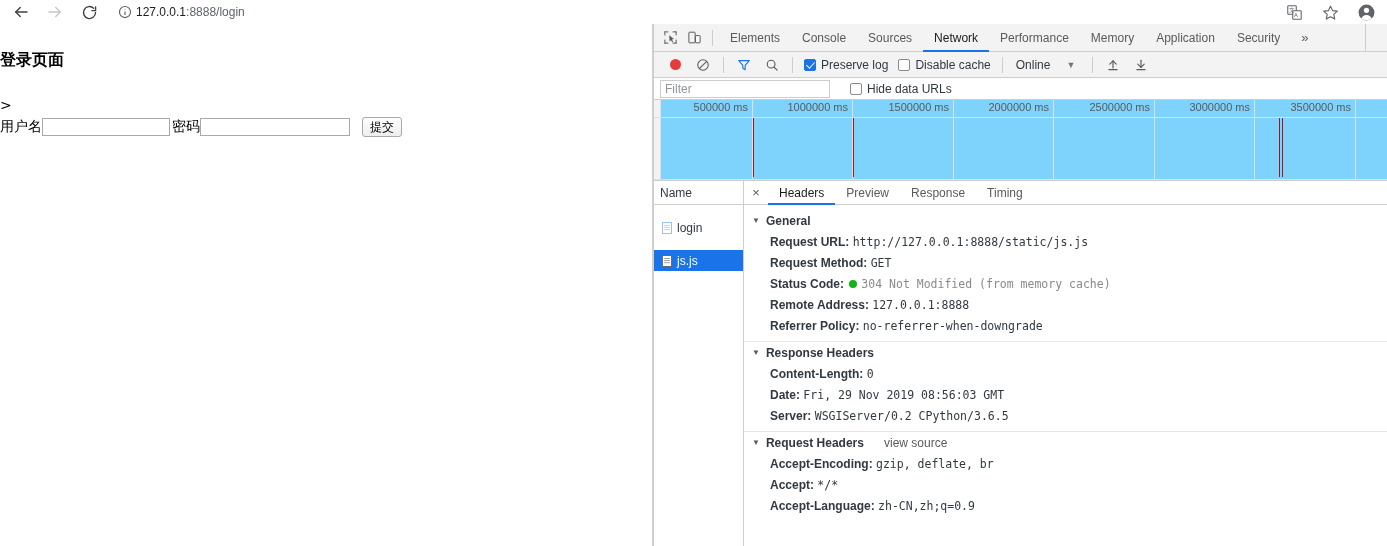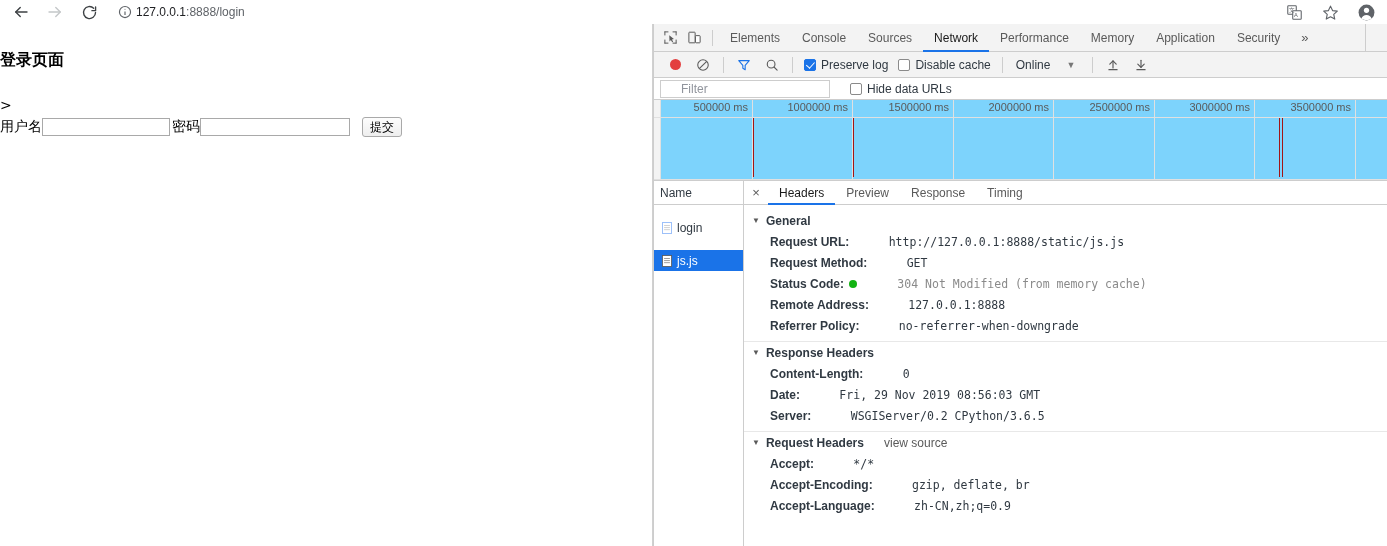--- a/index.html
+++ b/index.html
@@ -125,21 +125,21 @@
   .throttle { display:flex; align-items:center; gap:2px; font-size:12px; color:#303942; padding-left:6px; }
   .throttle .caret { color:#777; font-size:9px; padding:0 10px 0 14px; }
 
   
   .dt-filterbar {
     height:22px; min-height:22px; display:flex; align-items:center;
     background:#fff; border-bottom:1px solid #cdcdcd;
   }
   .filter-input {
     width:170px; height:18px; margin-left:6px; border:1px solid #cdcdcd;
-    background:#fff; font-size:12px; color:#303942; padding:0 20px;
+    background:#fff; font-size:12px; color:#303942; padding:0 4px;
     font-family:"Liberation Sans",sans-serif;
   }
   .filter-input::placeholder { color:#90949c; }
   .hide-urls { margin-left:16px; }
   .type-pills { display:flex; align-items:center; gap:0; margin-left:2px; }
   .pill { padding:1px 7px; font-size:12px; color:#303942; border-radius:9px; white-space:nowrap; }
   .pill.active { background:#bdbdbd; color:#fff; }
 
   
   .dt-overview {
@@ -195,21 +195,21 @@
   }
   .tri { font-size:8px; color:#5a5a5a; line-height:1; }
   .view-source { font-weight:normal; color:#5a5a5a; font-size:12px; padding-left:14px; }
   .kv {
     padding:2px 0 2px 26px; font-size:12px; line-height:17px;
     white-space:nowrap; overflow:hidden;
   }
   .kv .k { font-weight:bold; color:#303942; }
   .kv .v {
     font-family:"DejaVu Sans Mono","Liberation Mono",monospace;
-    font-size:11.5px; color:#303942;margin-left:36px;
+    font-size:11.5px; color:#303942;
   }
   .kv .v.dim { color:#8a8a8a; }
   .status-dot {
     display:inline-block; width:8px; height:8px; border-radius:50%;
     background:#12b312; margin:0 4px 0 2px;
   }
   .sec-rule { height:1px; background:#e8e8e8; margin:4px 0 0 0; }
 </style>
 </head>
 <body>
@@ -491,28 +491,28 @@
             <span class="v">WSGIServer/0.2 CPython/3.6.5</span>
           </div>
           <div class="sec-rule"></div>
 
           <div class="sec-title">
             <span class="tri">▼</span>
             <span>Request Headers</span>
             <span class="view-source">view source</span>
           </div>
           <div class="kv">
+            <span class="k">Accept-Encoding:</span>
+            <span class="v">gzip, deflate, br</span>
+          </div>
+          <div class="kv">
             <span class="k">Accept:</span>
             <span class="v">*/*</span>
           </div>
           <div class="kv">
-            <span class="k">Accept-Encoding:</span>
-            <span class="v">gzip, deflate, br</span>
-          </div>
-          <div class="kv">
             <span class="k">Accept-Language:</span>
             <span class="v">zh-CN,zh;q=0.9</span>
           </div>
 
         </div>
       </div>
     </div>
   </div>
 </div>
 

